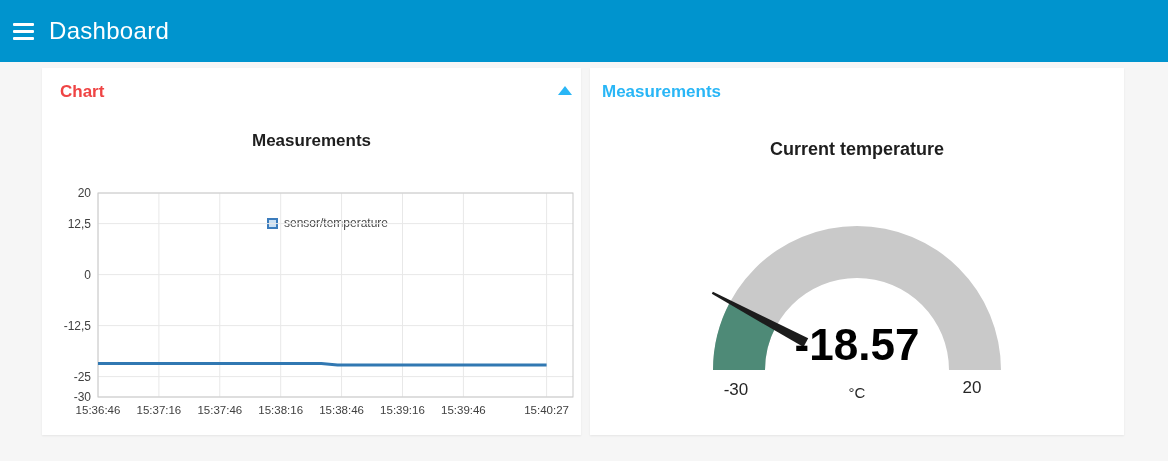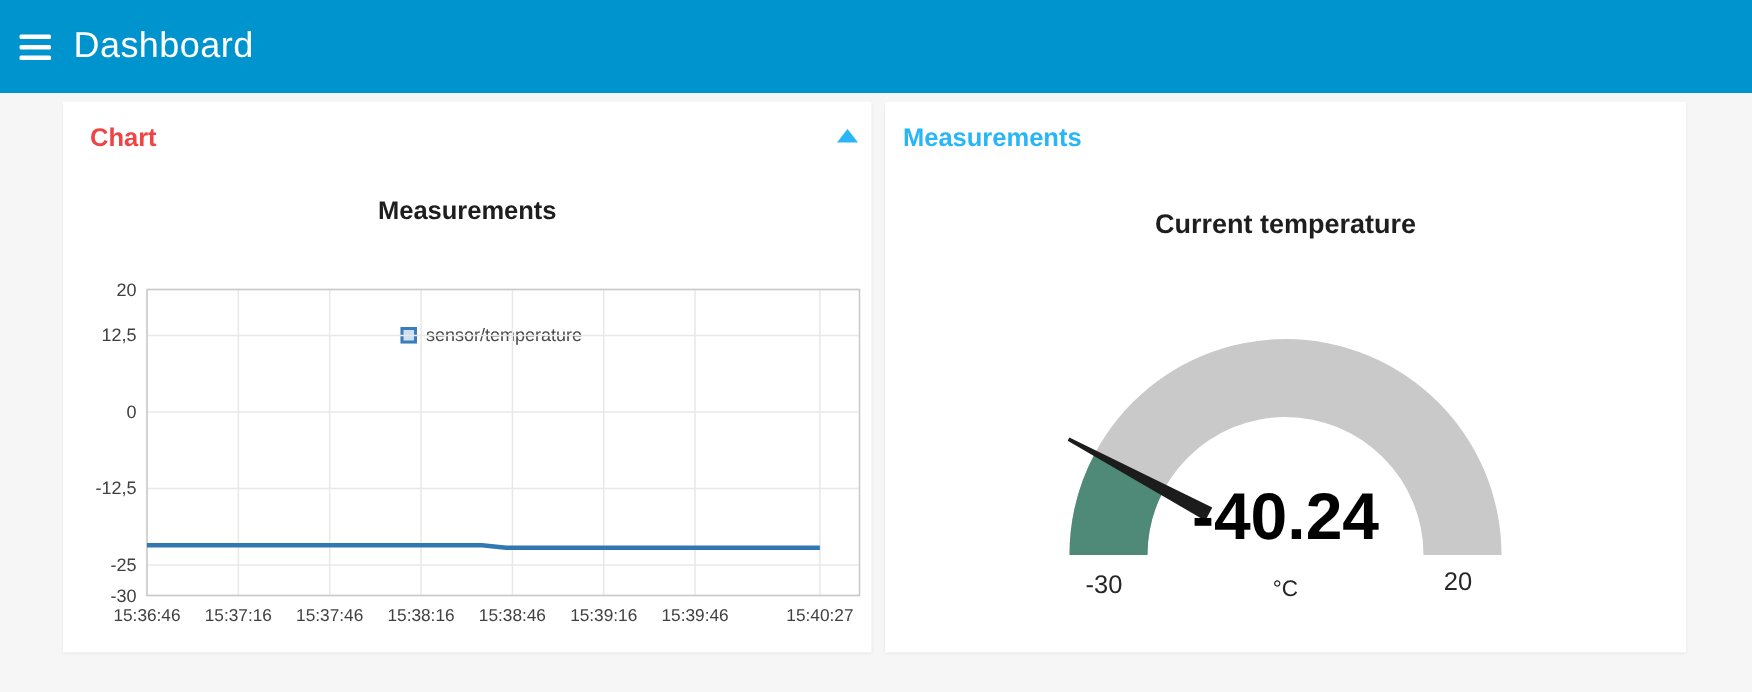--- a/index.html
+++ b/index.html
@@ -104,19 +104,19 @@
   </section>
 
   <section class="panel meas-panel">
     <div class="panel-title" style="color: rgb(41, 182, 246);">Measurements</div>
     <div class="gauge-title">Current temperature</div>
     <svg id="gauge" class="gauge-svg" viewBox="0 0 534 230" width="534" height="230">
         <path d="M123.0 162.0A144 144 0 0 1 411.0 162.0L359.0 162.0A92 92 0 0 0 175.0 162.0Z" fill="#C9C9C9"></path>
         <path d="M123.0 162.0A144 144 0 0 1 140.0 94.1L185.9 118.6A92 92 0 0 0 175.0 162.0Z" fill="#4E8A77"></path>
         <polygon points="218.2,130.3 122.9,83.7 121.8,85.8 213.5,139.1" fill="#1C1C1C"></polygon>
       </svg>
-    <div class="gauge-value">-40.24</div>
+    <div class="gauge-value">-18.57</div>
     <div class="gauge-min">-30</div>
     <div class="gauge-max">20</div>
     <div class="gauge-unit">°C</div>
   </section>
 
 </div>
 
 </body></html>

